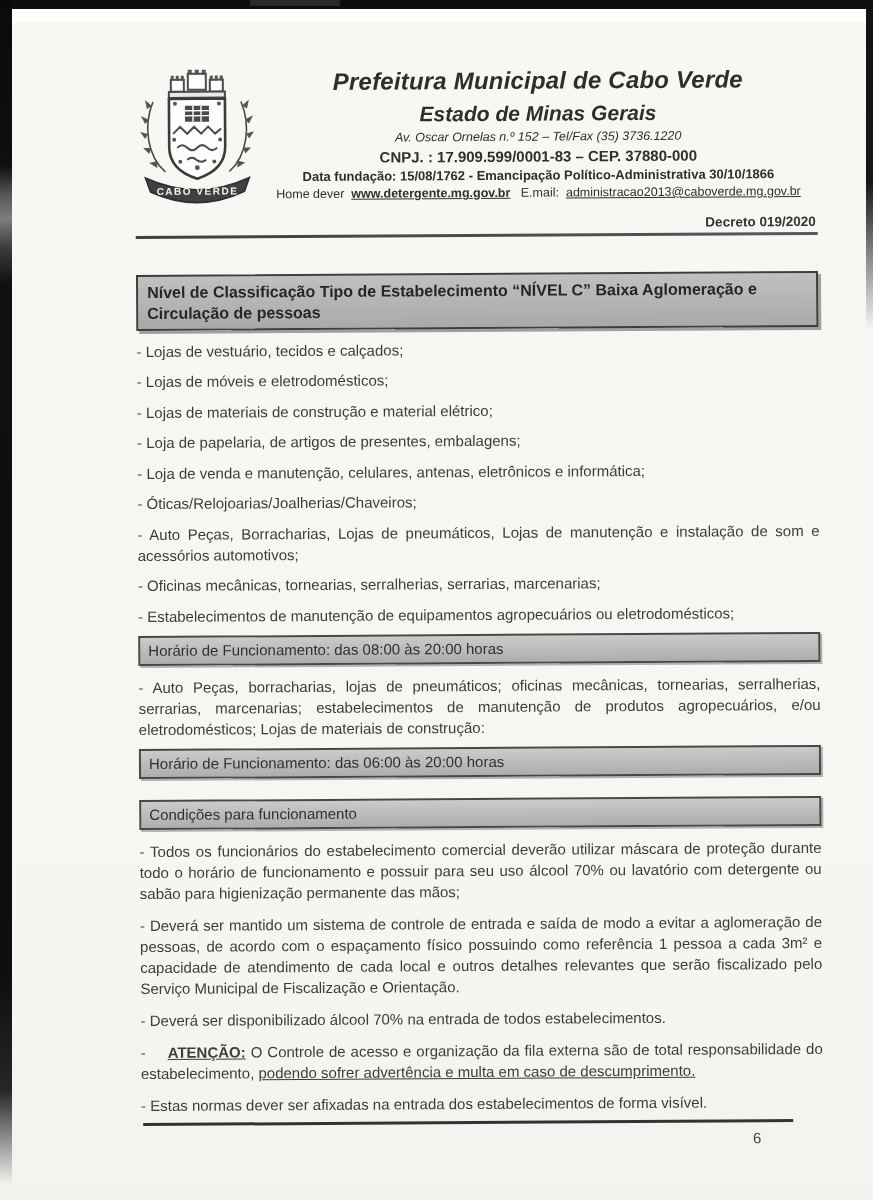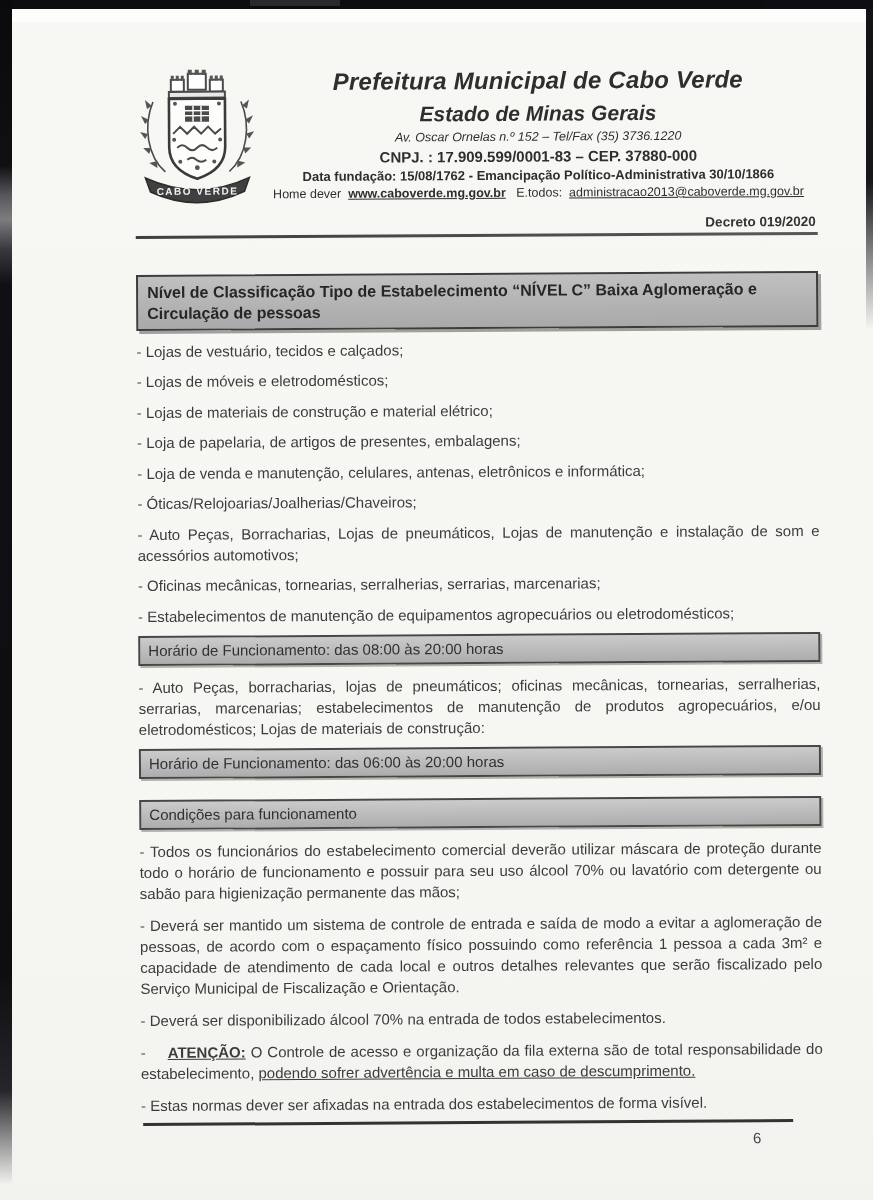--- a/index.html
+++ b/index.html
@@ -146,22 +146,22 @@
         </svg>
       </div>
       <div class="header-text">
         <div class="h-title">Prefeitura Municipal de Cabo Verde</div>
         <div class="h-subtitle">Estado de Minas Gerais</div>
         <div class="h-address">Av. Oscar Ornelas n.º 152 – Tel/Fax (35) 3736.1220</div>
         <div class="h-cnpj">CNPJ. : 17.909.599/0001-83 – CEP. 37880-000</div>
         <div class="h-foundation">Data fundação: 15/08/1762 - Emancipação Político-Administrativa 30/10/1866</div>
         <div class="h-homepage">
           <span class="lbl">Home dever</span>&nbsp;
-          <span class="link-strong">www.caboverde.mg.gov.br</span>&nbsp;&nbsp;
-          <span class="lbl">E.todos:</span>&nbsp;
+          <span class="link-strong">www.detergente.mg.gov.br</span>&nbsp;&nbsp;
+          <span class="lbl">E.mail:</span>&nbsp;
           <span class="link-plain">administracao2013@caboverde.mg.gov.br</span>
         </div>
       </div>
     </div>
 
     <div class="decree-line">Decreto 019/2020</div>
     <div class="header-rule"></div>
 
     <div class="title-box">Nível de Classificação Tipo de Estabelecimento “NÍVEL C” Baixa Aglomeração e Circulação de pessoas</div>
 

